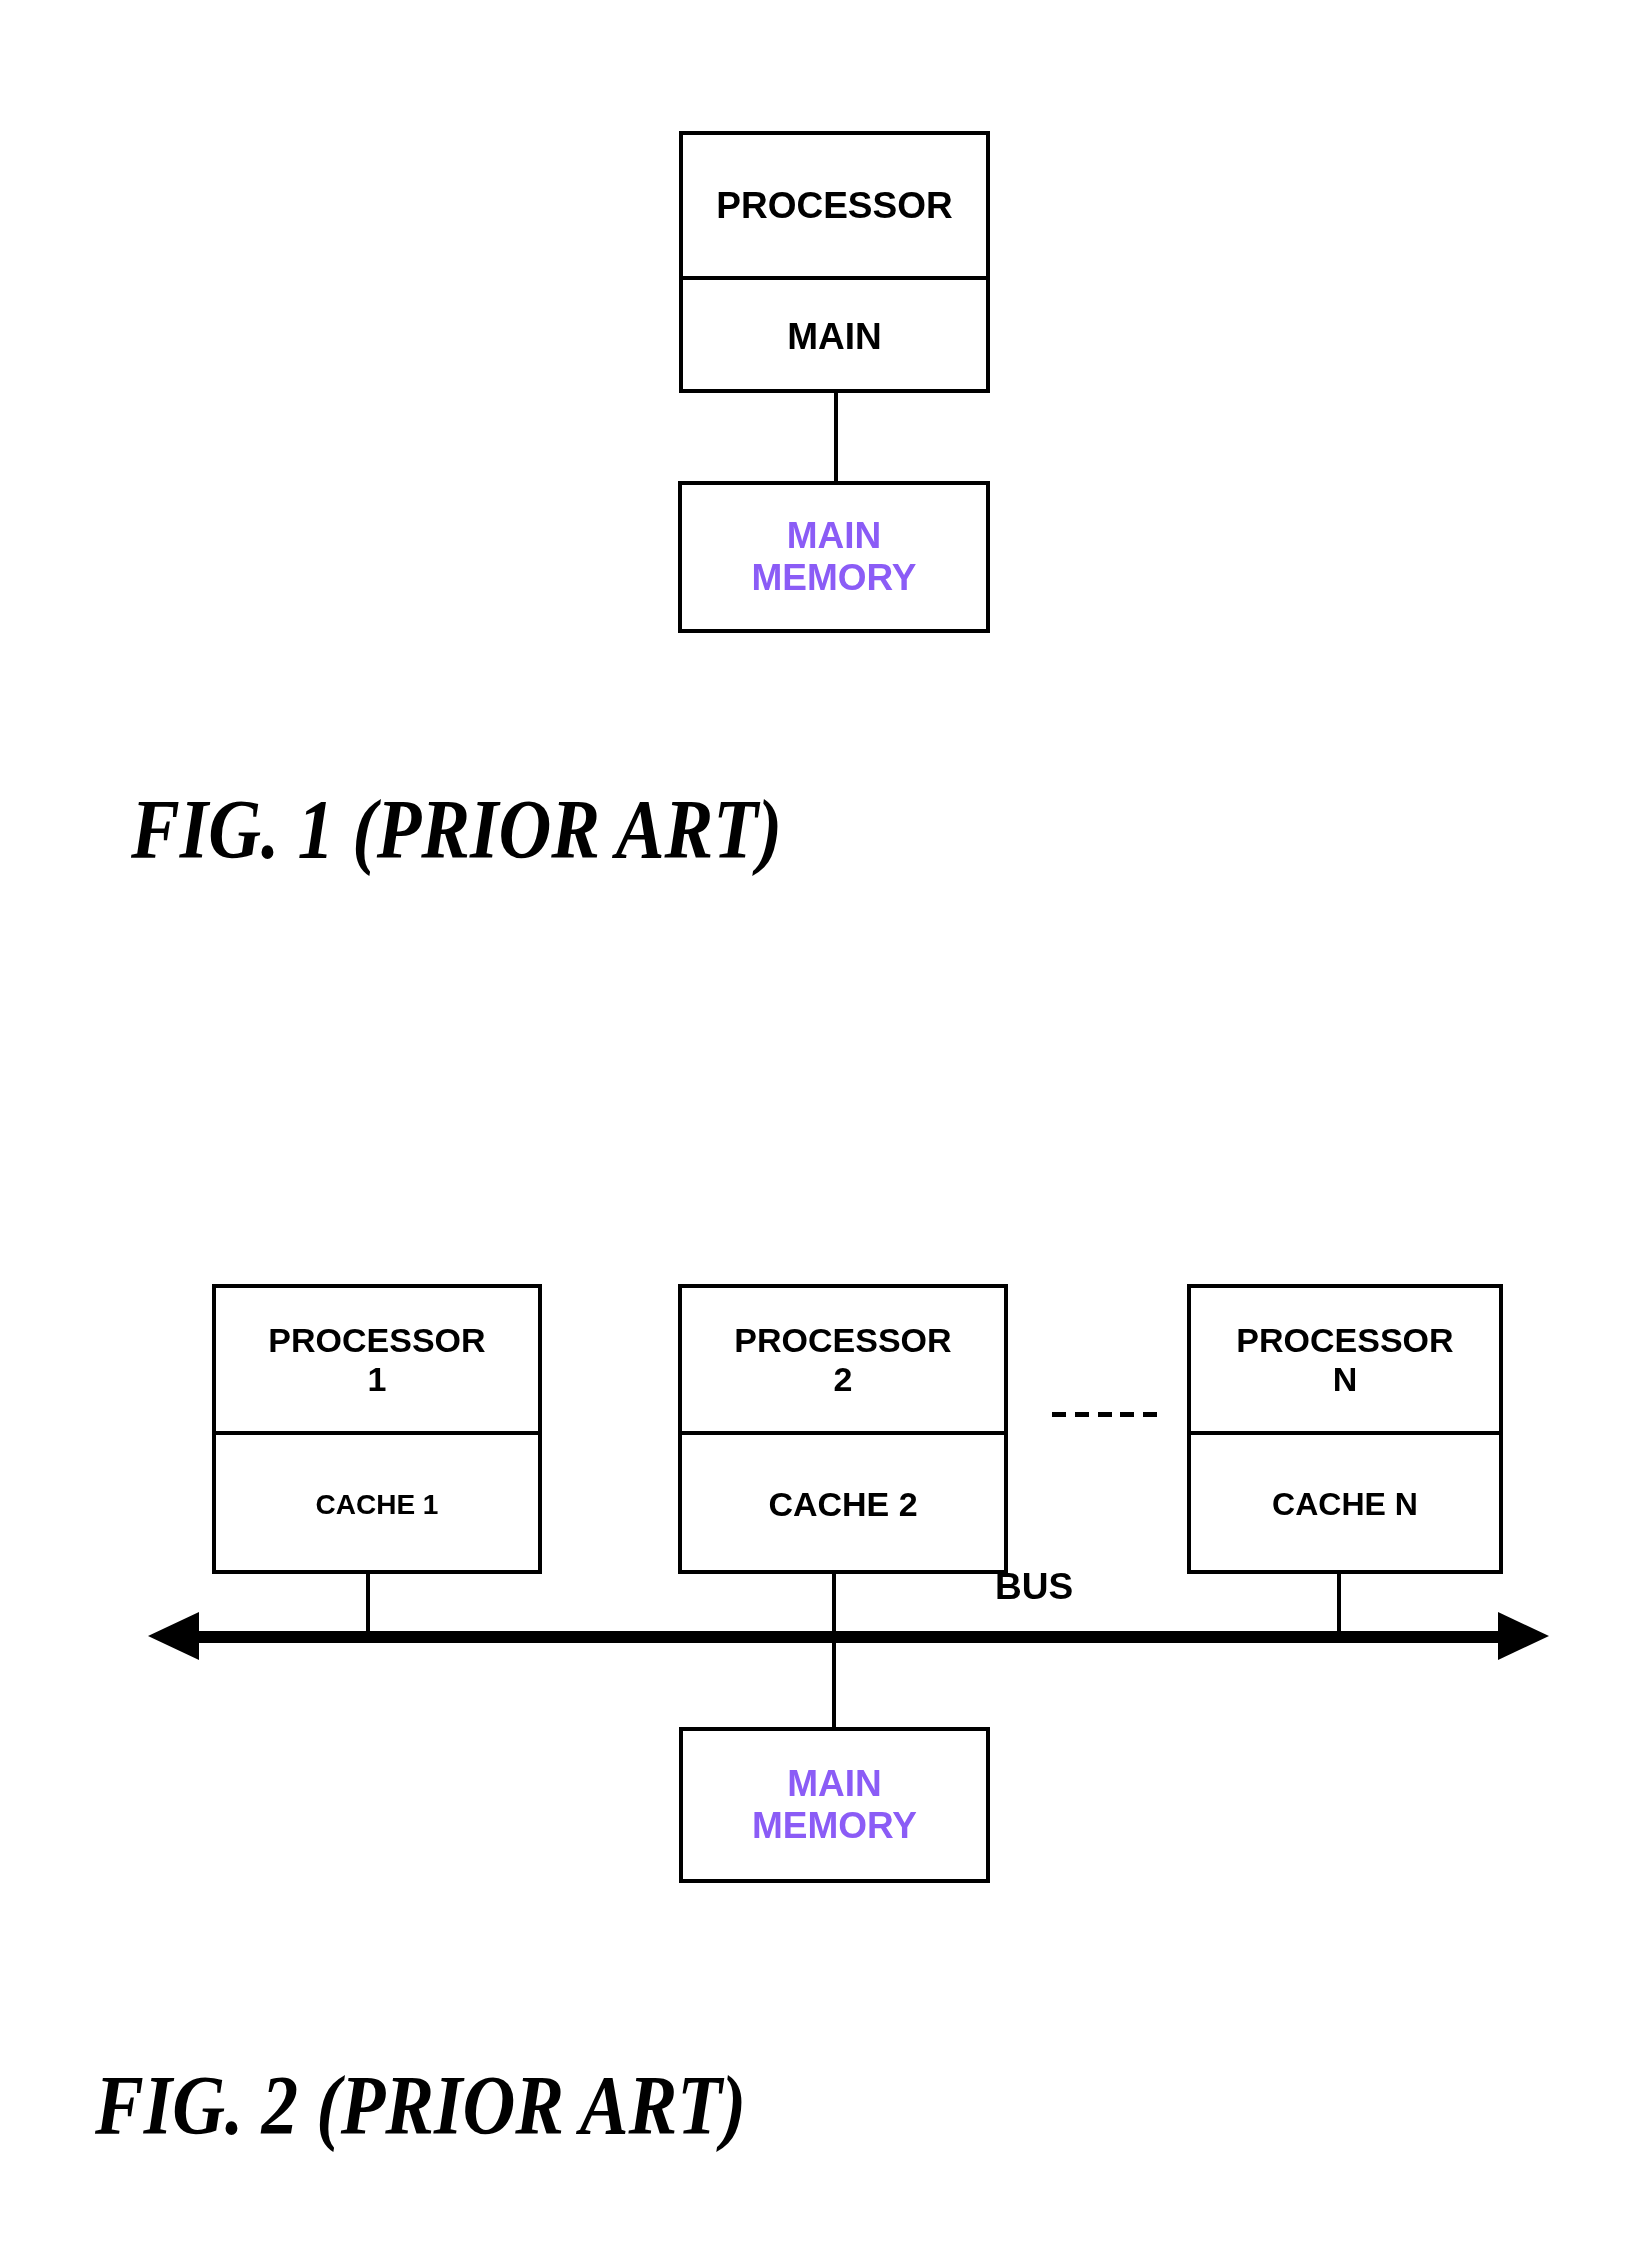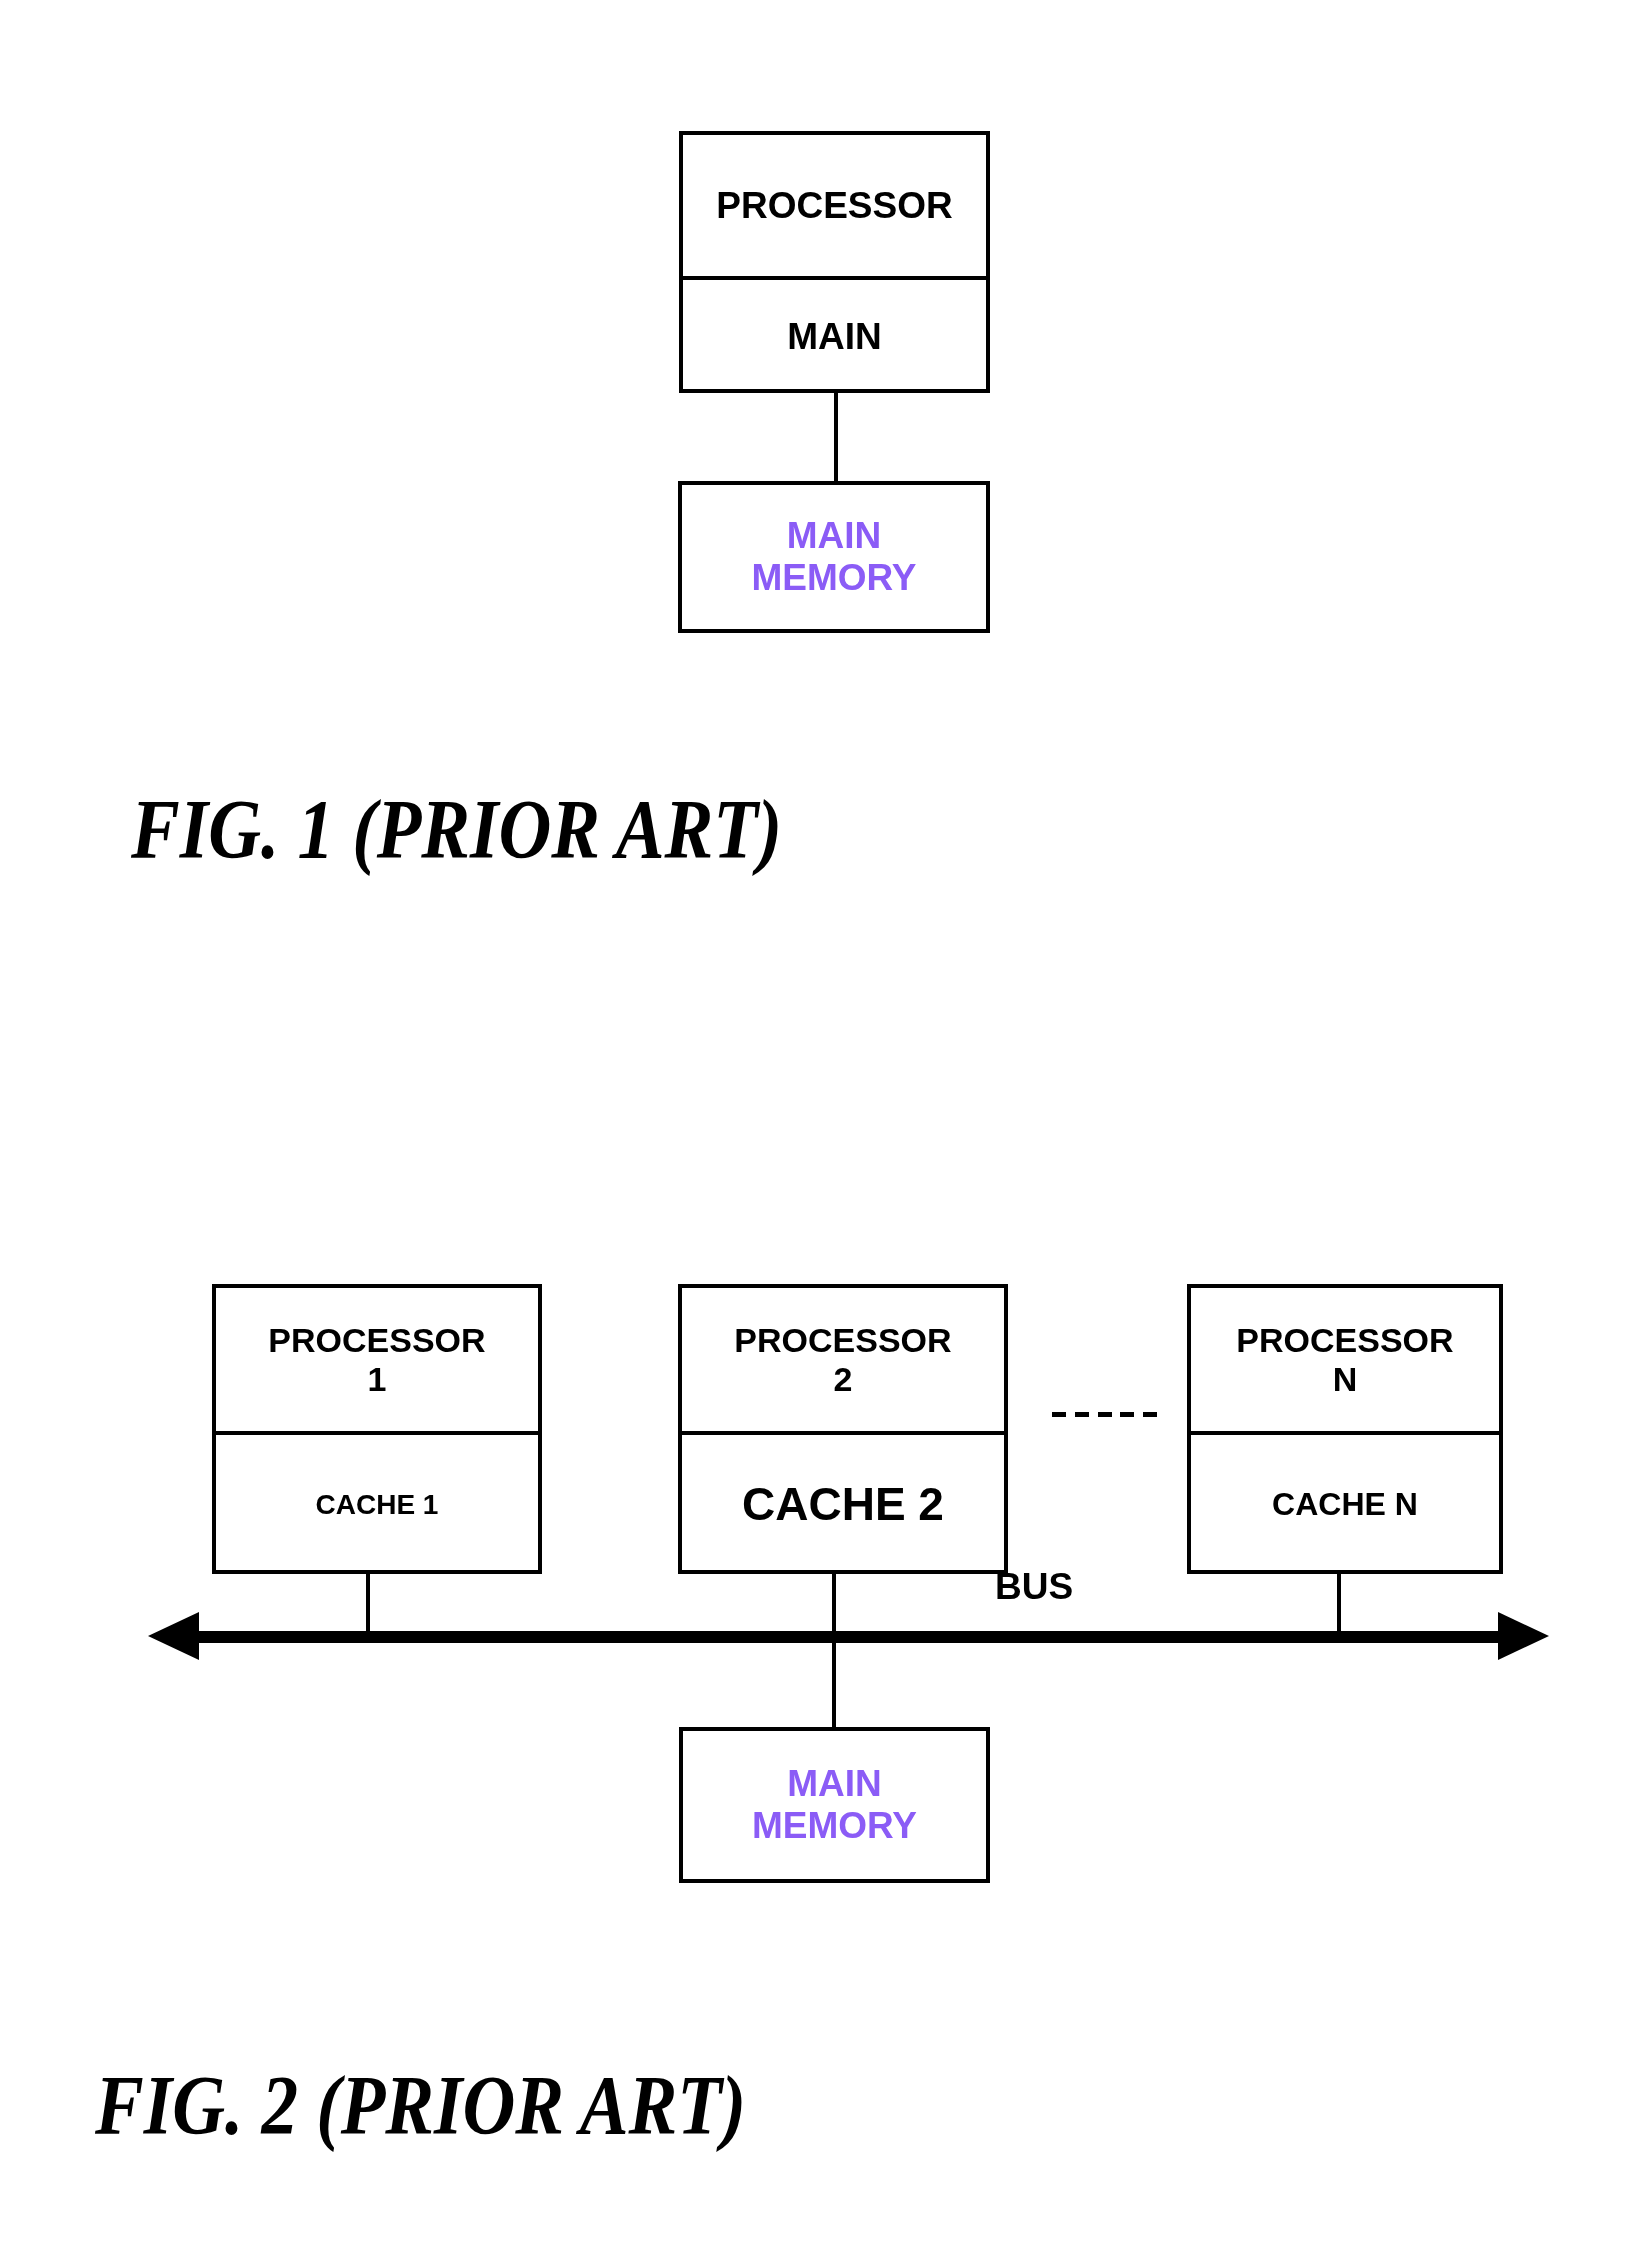--- a/index.html
+++ b/index.html
@@ -157,21 +157,21 @@
         <span>CACHE 1</span>
       </div>
     </div>
     <div class="vline" style="left:366px; top:1551px; height:69px;"></div>
 
     <div class="unit" style="left:678px; top:1264px; width:330px; height:290px;">
       <div class="cell top" style="height:147px; font-size:34px; flex-direction:column;">
         <span>PROCESSOR</span>
         <span>2</span>
       </div>
-      <div class="cell" style="height:139px; font-size:46px;">
+      <div class="cell" style="height:139px; font-size:34px;">
         <span>CACHE 2</span>
       </div>
     </div>
 
     <div class="vline" style="left:832px; top:1551px; height:69px;"></div>
     <div class="vline" style="left:832px; top:1622px; height:88px;"></div>
 
     <div class="dashes" style="left:1052px; top:1392px;">
       <i></i>
       <i></i>

